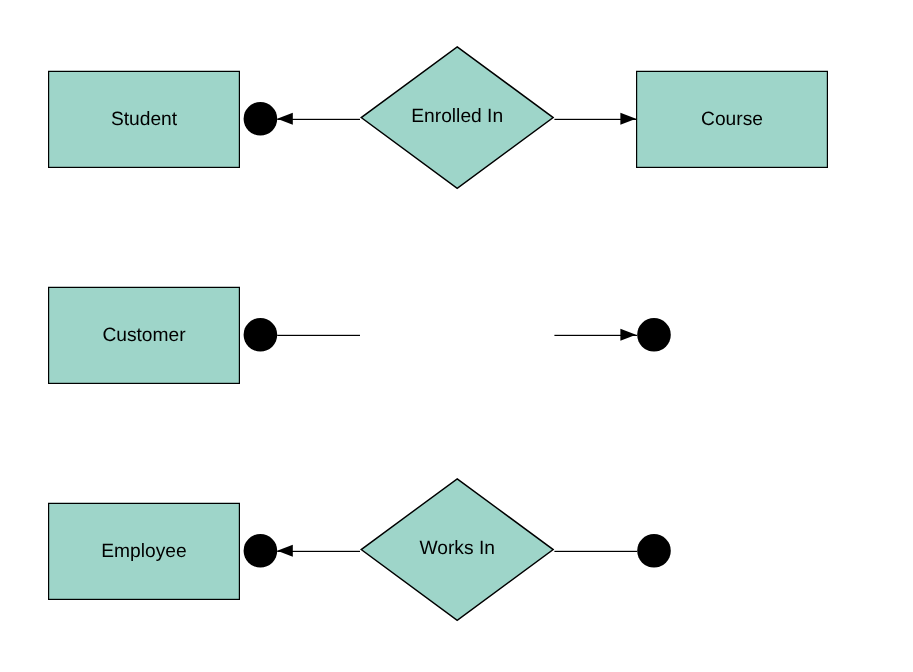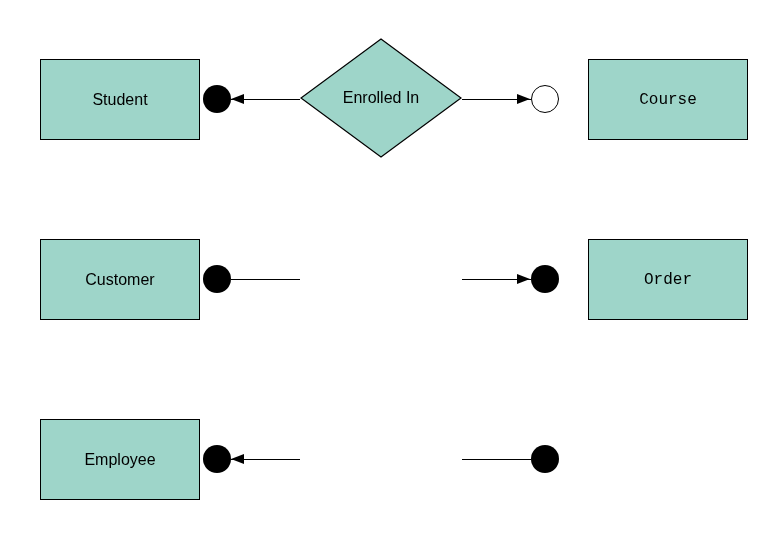--- a/index.html
+++ b/index.html
@@ -23,21 +23,21 @@
   .row.r2{top:239px;}
   .row.r3{top:419px;padding-left:36px;}
   .entity{
     position:absolute;top:0;width:160px;height:81px;
     background:var(--shape-fill);
     border:1px solid var(--shape-stroke);
     display:flex;align-items:center;justify-content:center;
     font-size:16px;line-height:1;
   }
   .entity.left{left:40px;}
-  .entity.right{left:588px;font-family:Liberation Mono, monospace;}
+  .entity.right{left:530px;}
   .terminator{
     position:absolute;top:26px;width:28px;height:28px;border-radius:50%;
   }
   .terminator.filled{background:var(--terminator-fill);}
   .terminator.open{background:var(--open-terminator-fill);border:1.5px solid var(--line);}
   .terminator.tleft{left:203px;}
   .terminator.tright{left:531px;}
   .cline{
     position:absolute;top:40px;height:1px;width:69px;background:var(--line);
   }
@@ -86,29 +86,32 @@
 
   <div class="row r2">
     <div class="entity left">
       <span>Customer</span>
     </div>
     <div class="terminator filled tleft"></div>
     <div class="cline lleft"></div>
     <div class="cline lright"></div>
     <div class="arrowhead east"></div>
     <div class="terminator filled tright"></div>
-    <div class="entity right">
-      <span>Order</span>
-    </div>
   </div>
 
   <div class="row r3">
     <div class="entity left">
       <span>Employee</span>
     </div>
     <div class="terminator filled tleft"></div>
     <div class="cline lleft"></div>
     <div class="arrowhead west"></div>
+    <div class="diamond-wrap">
+      <svg viewBox="0 0 162 120">
+        <polygon points="81,1 161,60 81,119 1,60"></polygon>
+      </svg>
+      <div class="diamond-label">Works In</div>
+    </div>
     <div class="cline lright"></div>
     <div class="terminator filled tright"></div>
   </div>
 
 </div>
 
 </body></html>

